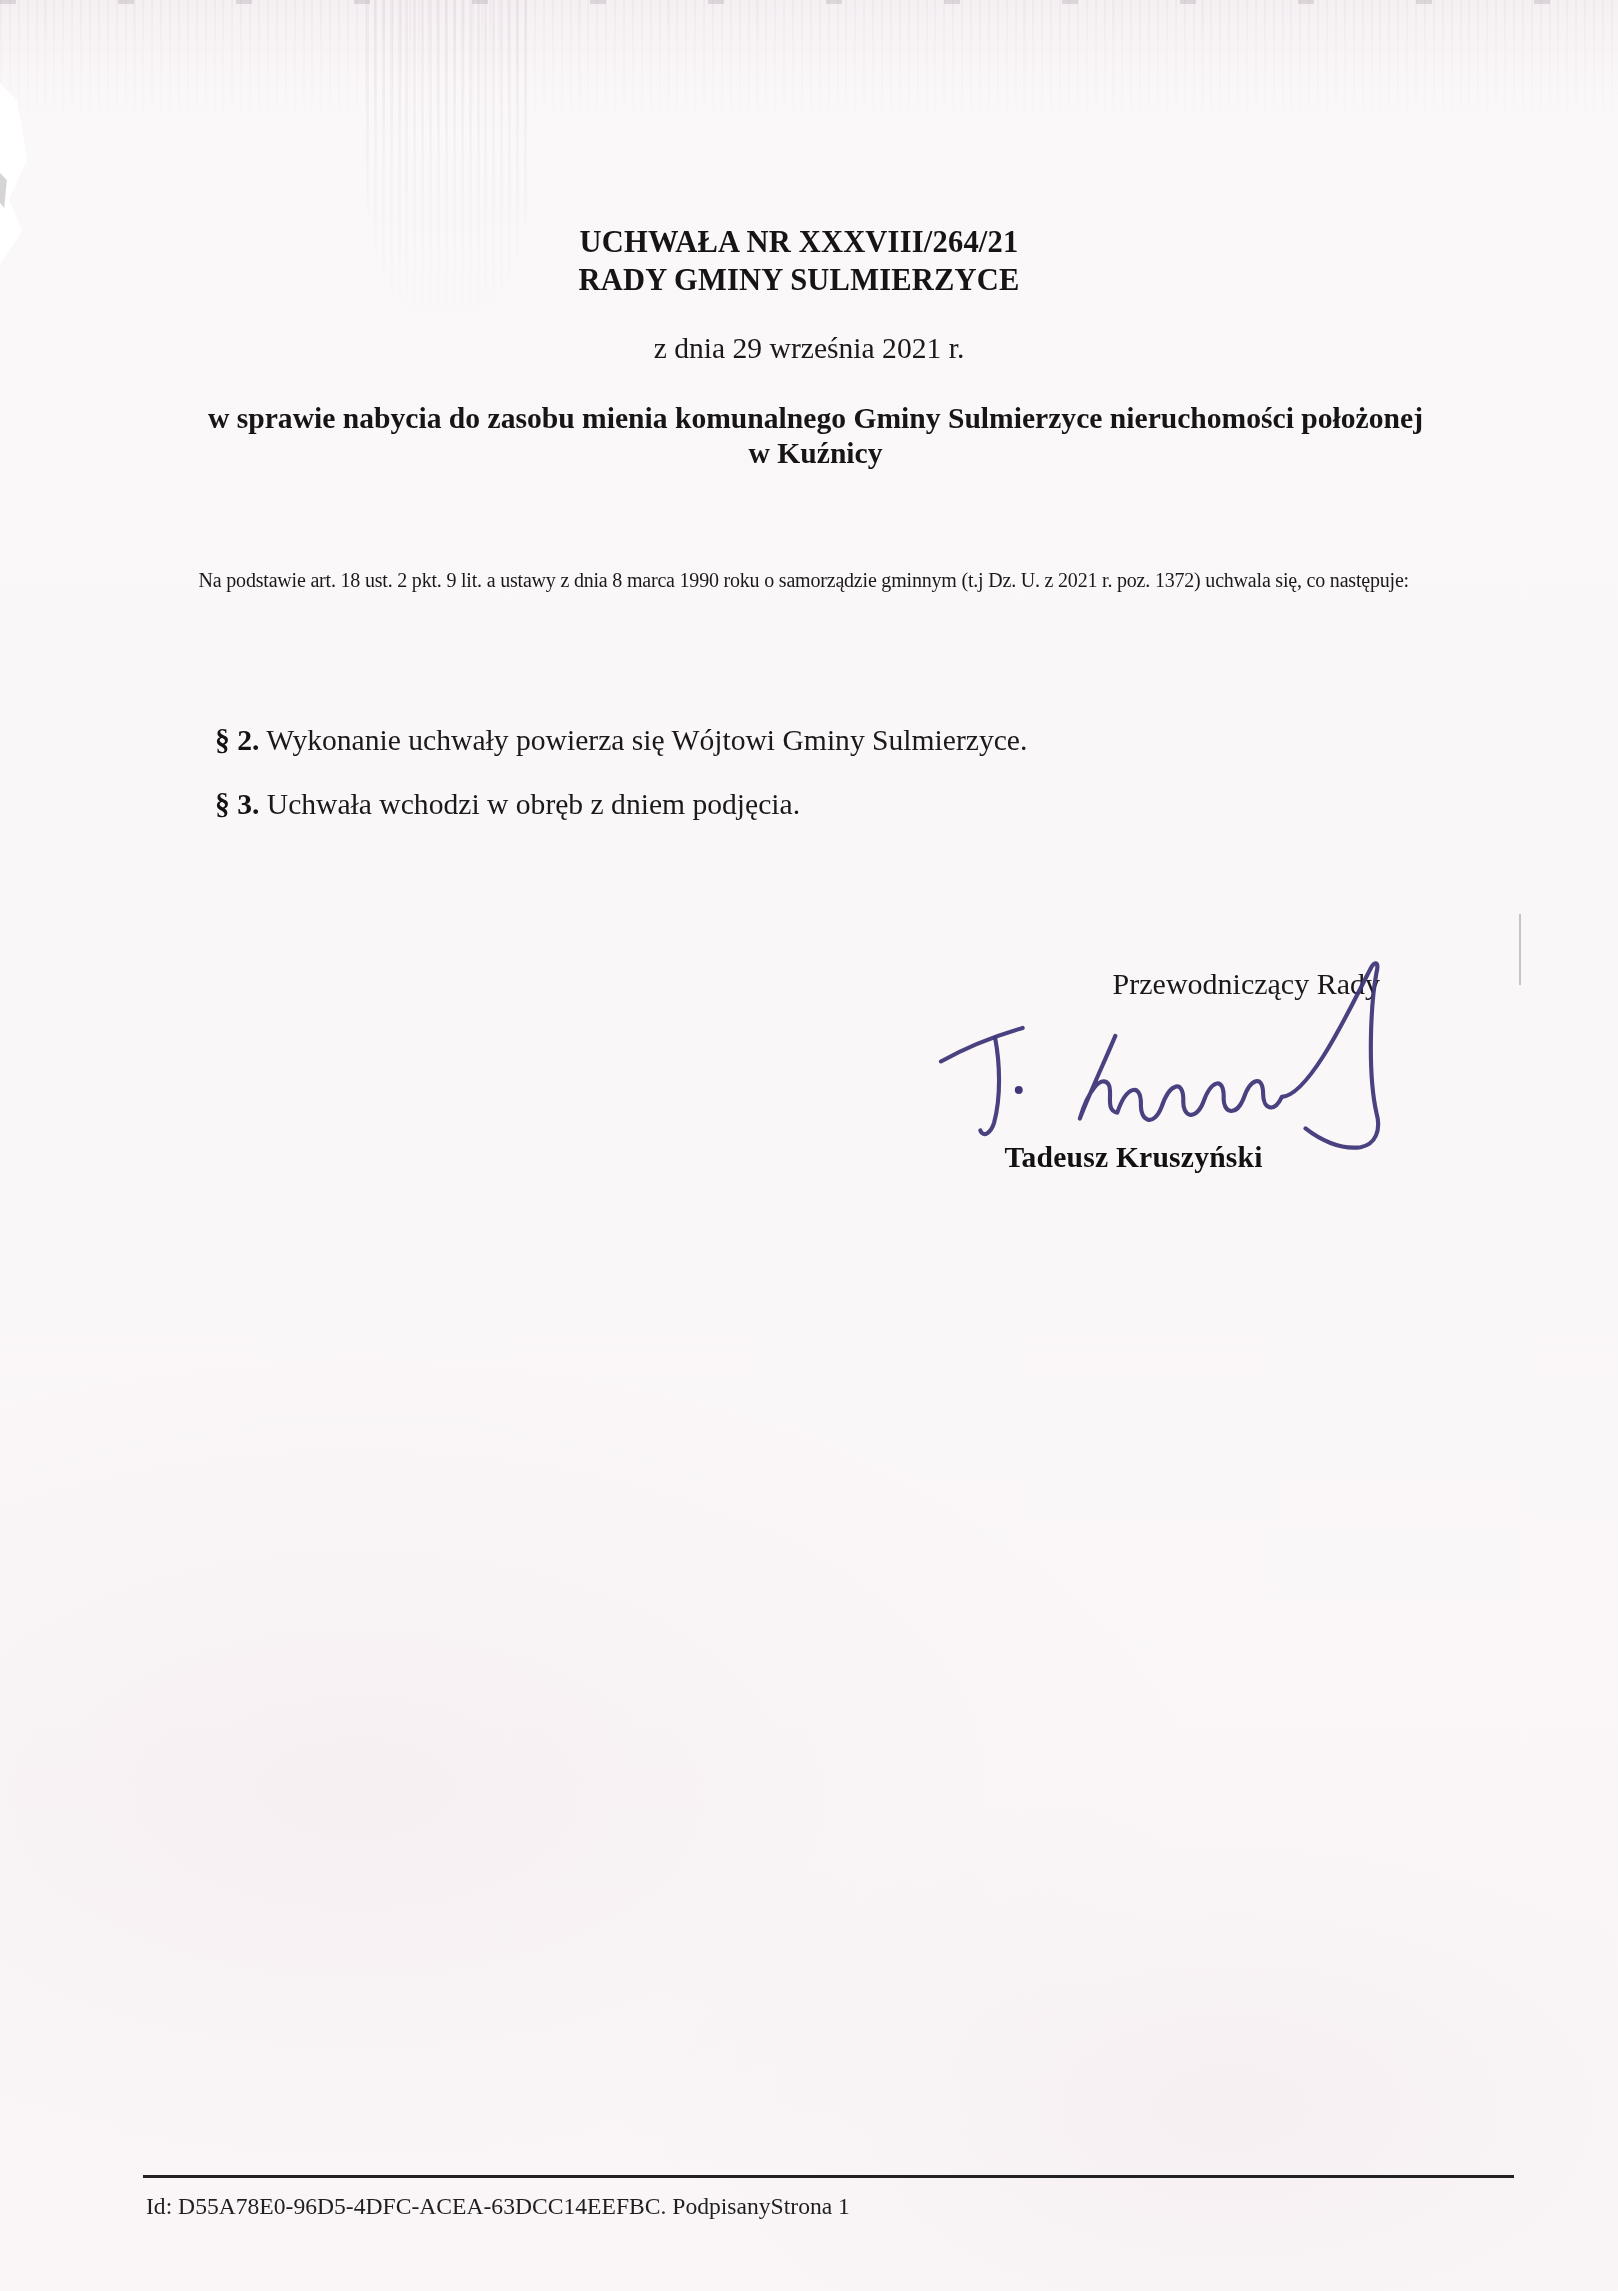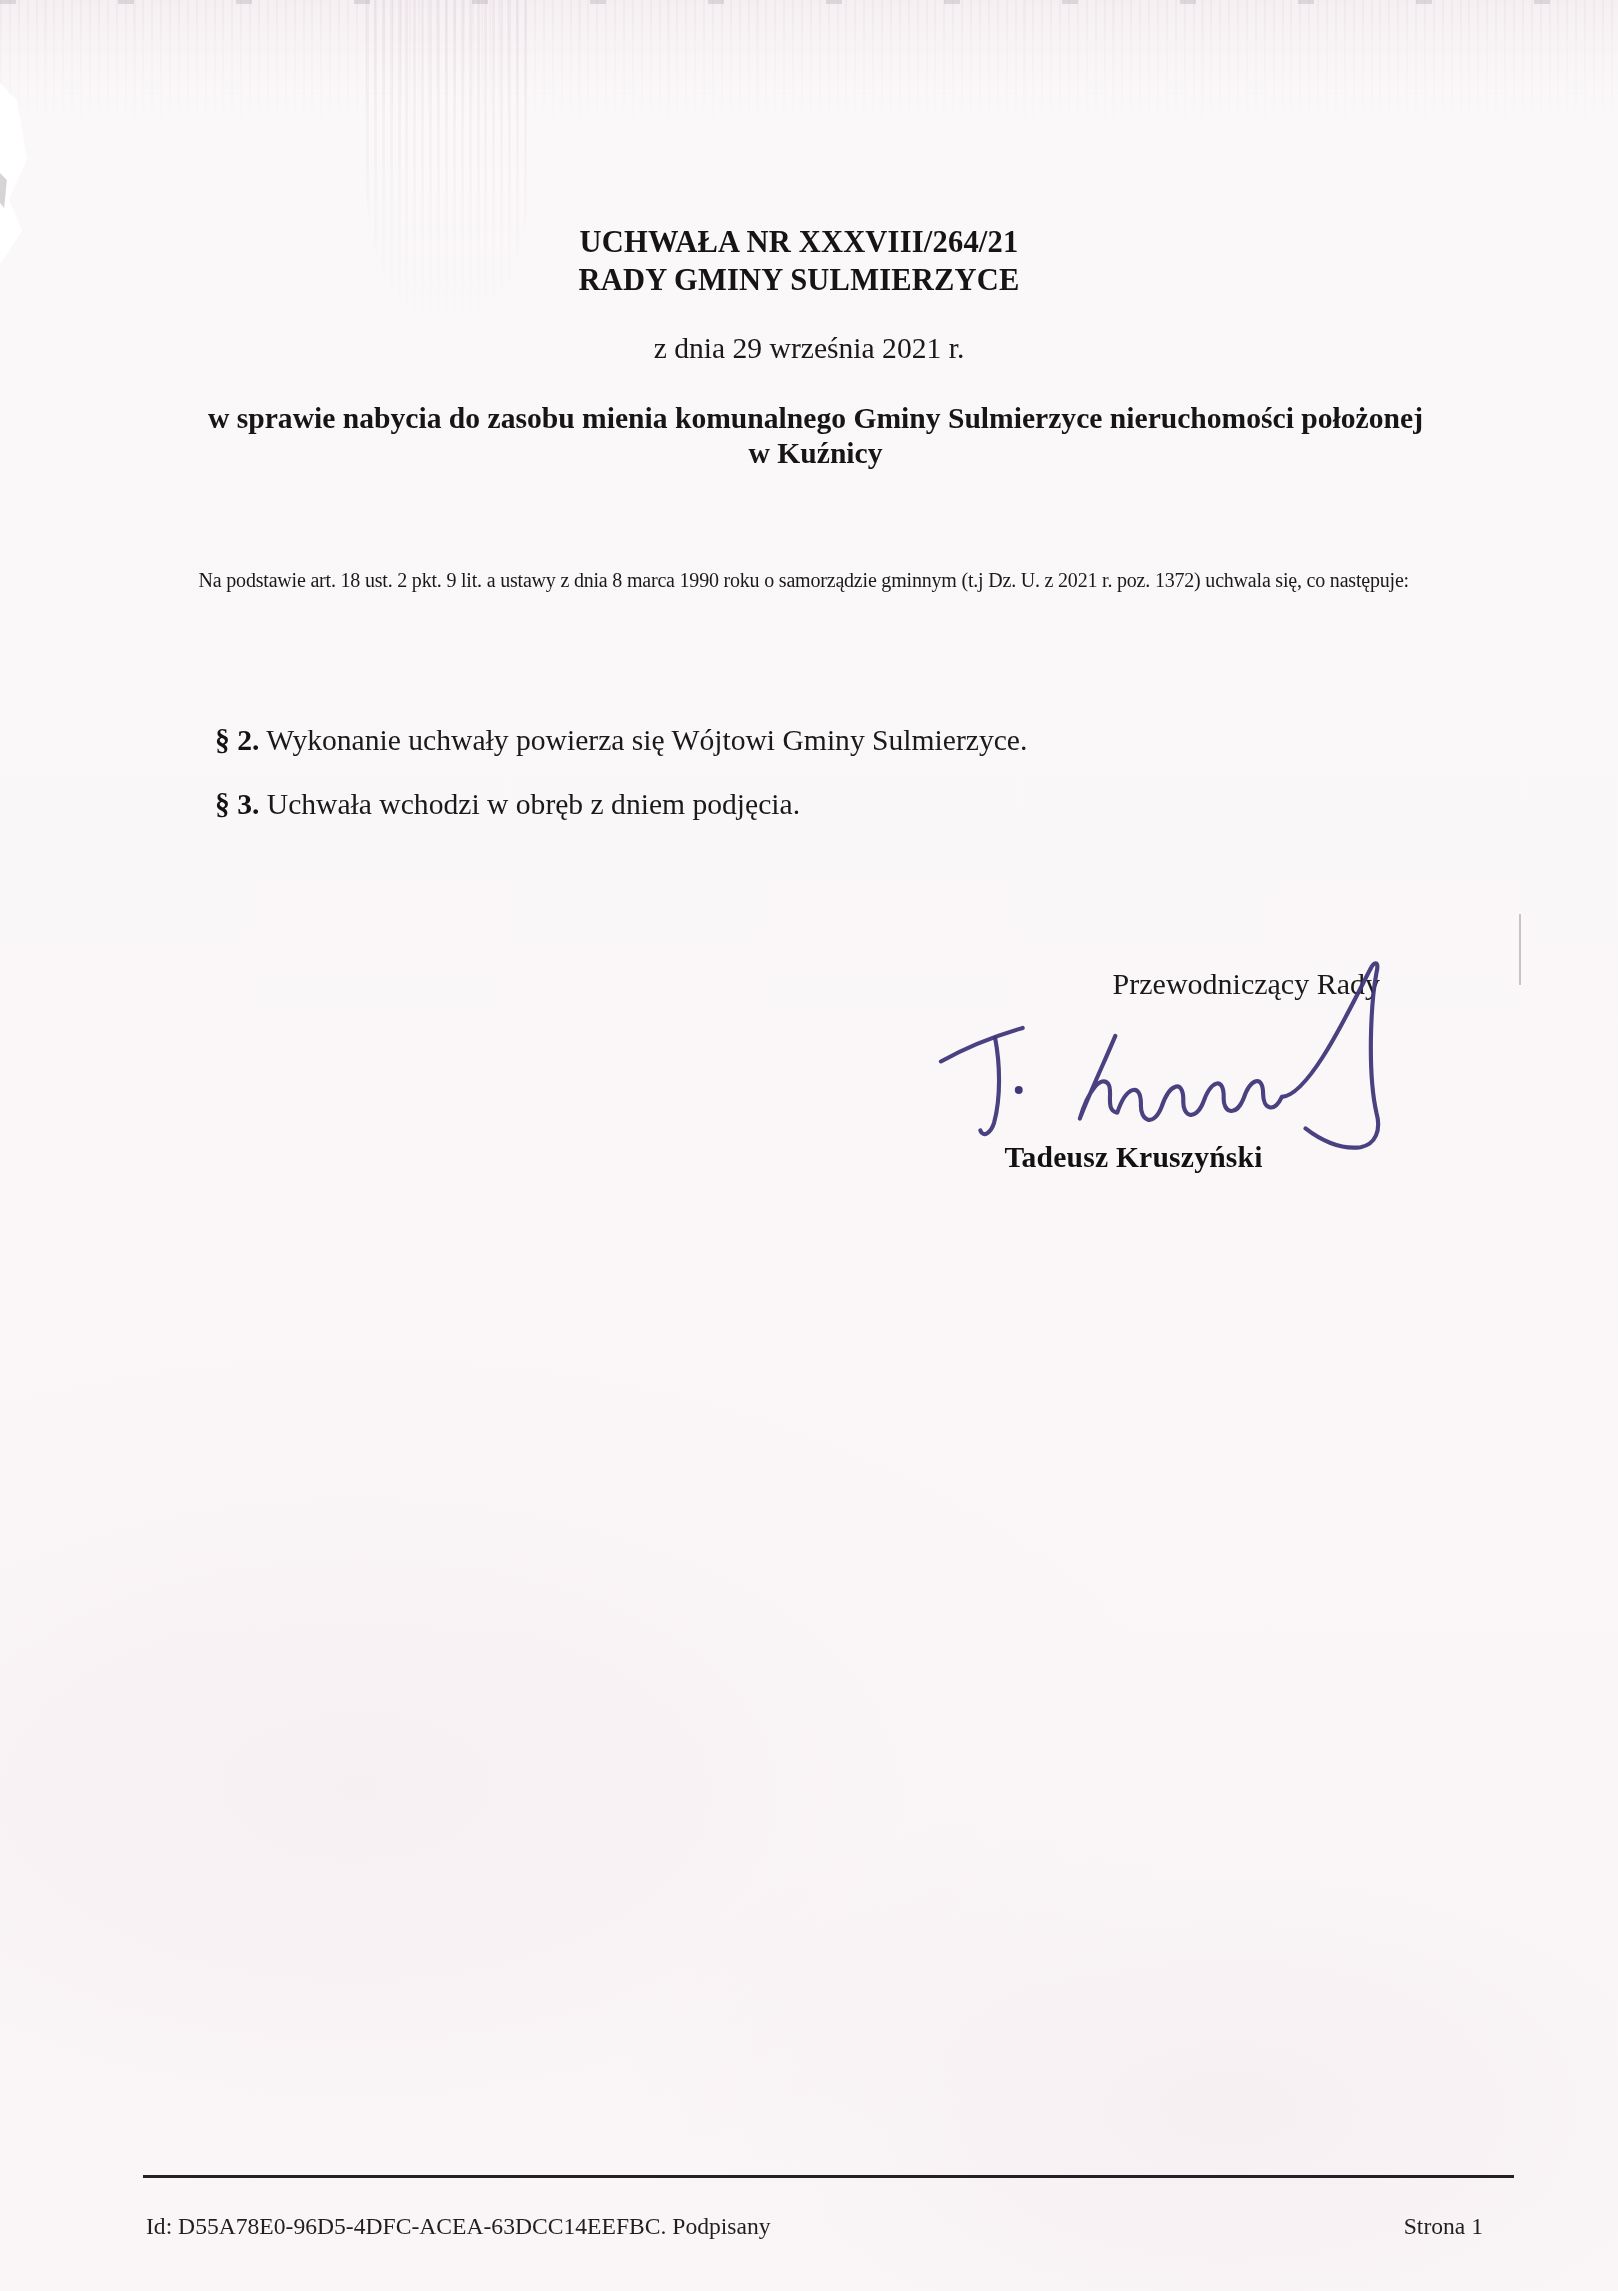--- a/index.html
+++ b/index.html
@@ -98,22 +98,22 @@
   }
   .signature-svg { position: absolute; left: 934px; top: 957px; width: 473px; height: 202px; }
   .signature-svg path { fill: none; stroke-width: 4.2; stroke-linecap: round; stroke-linejoin: round; opacity: .95; }
 
   .footer-rule {
     top: 2175px; left: 143px; width: 1371px; height: 3px;
     background: #232122;
   }
   .footer {
     top: 2192px; left: 146px; width: 1337px;
-    display: flex; justify-content: space-between;
-    font-size: 23.6px; line-height: 29.6px; color: #201e1e; margin-top: 20px;
+    display: flex; justify-content: flex-start;
+    font-size: 23.6px; line-height: 29.6px; color: #201e1e;
   }
 </style>
 </head>
 <body>
 
 <div class="page">
 
   <div class="top-edge"></div>
   <div class="scan-streaks"></div>
   <div class="streak-patch"></div>

